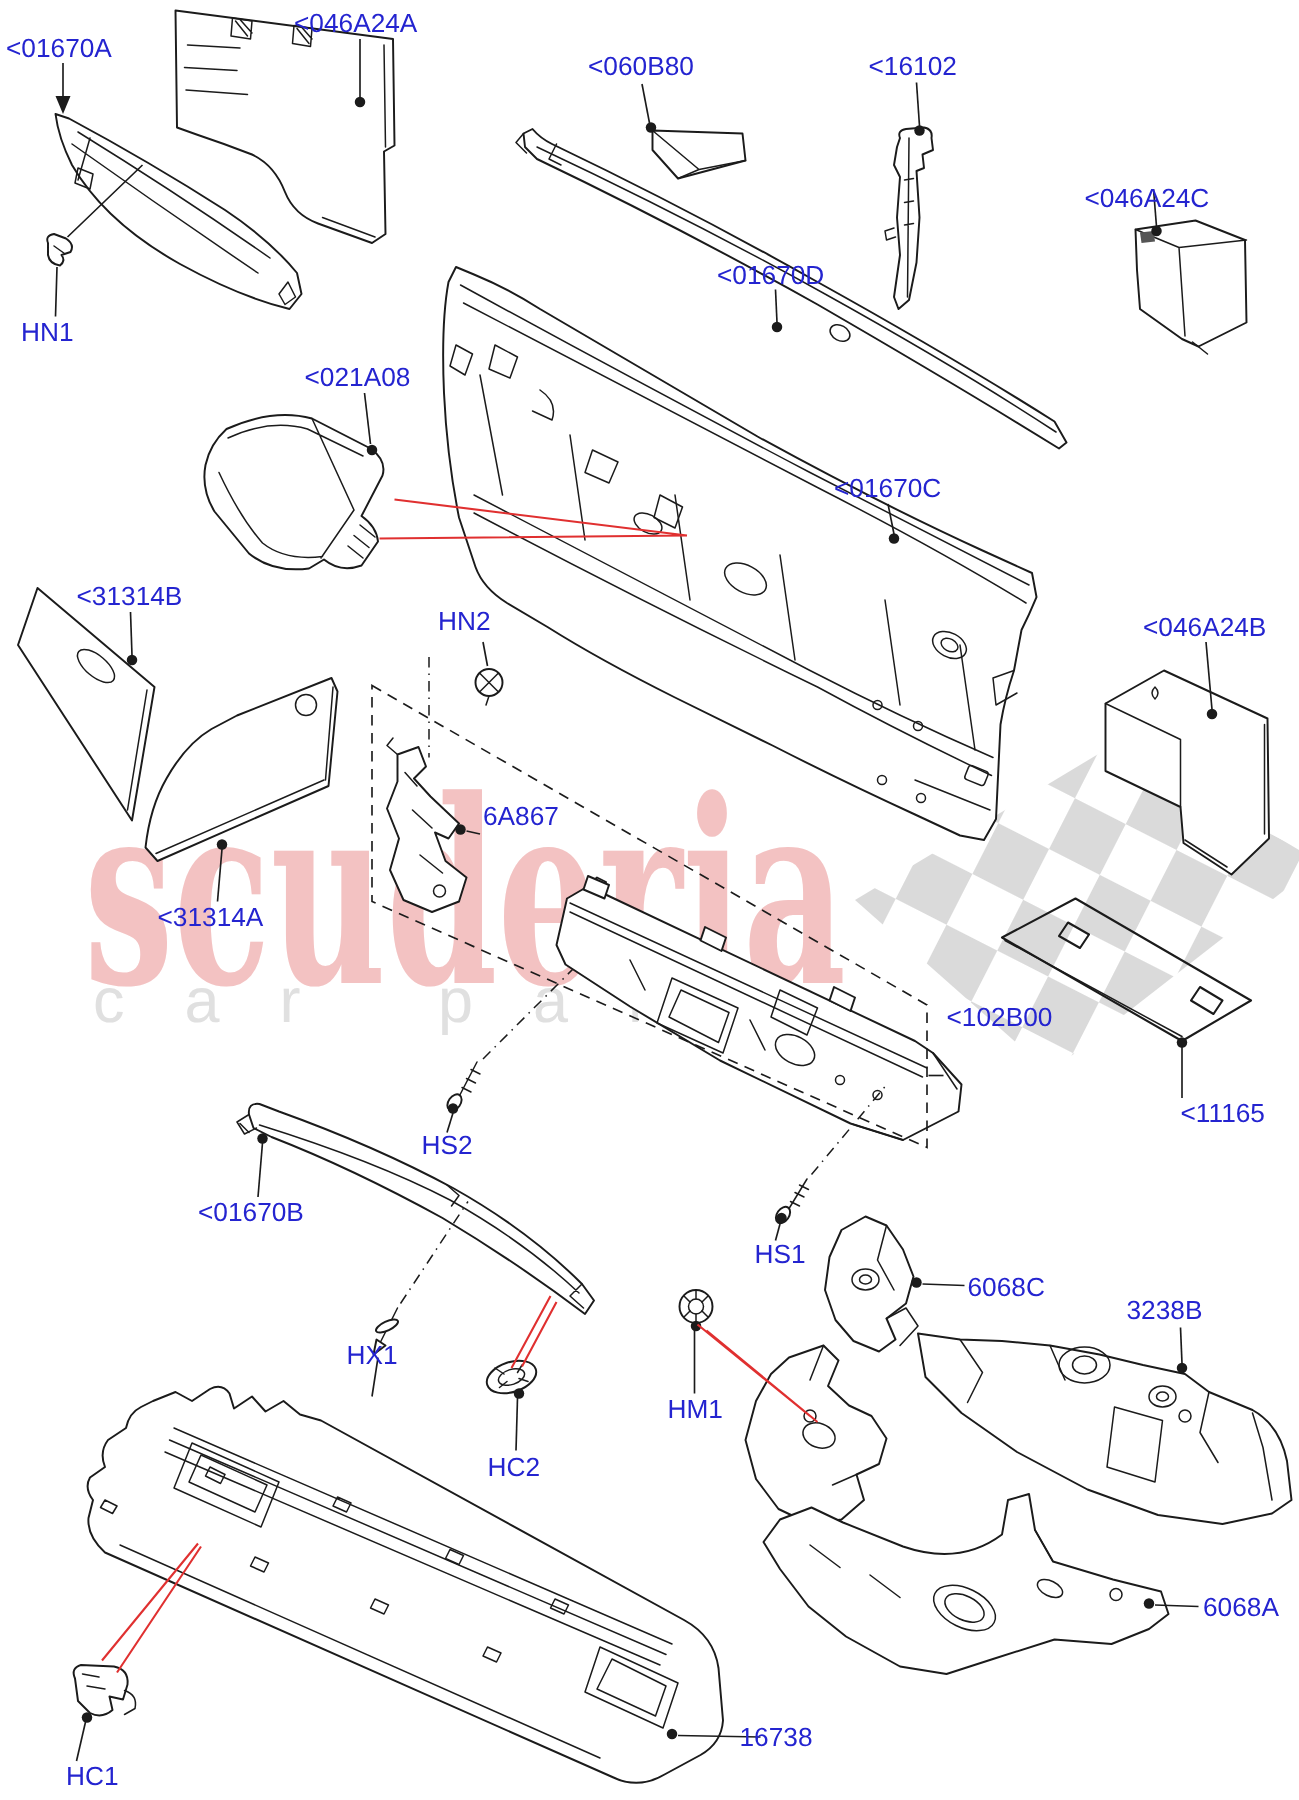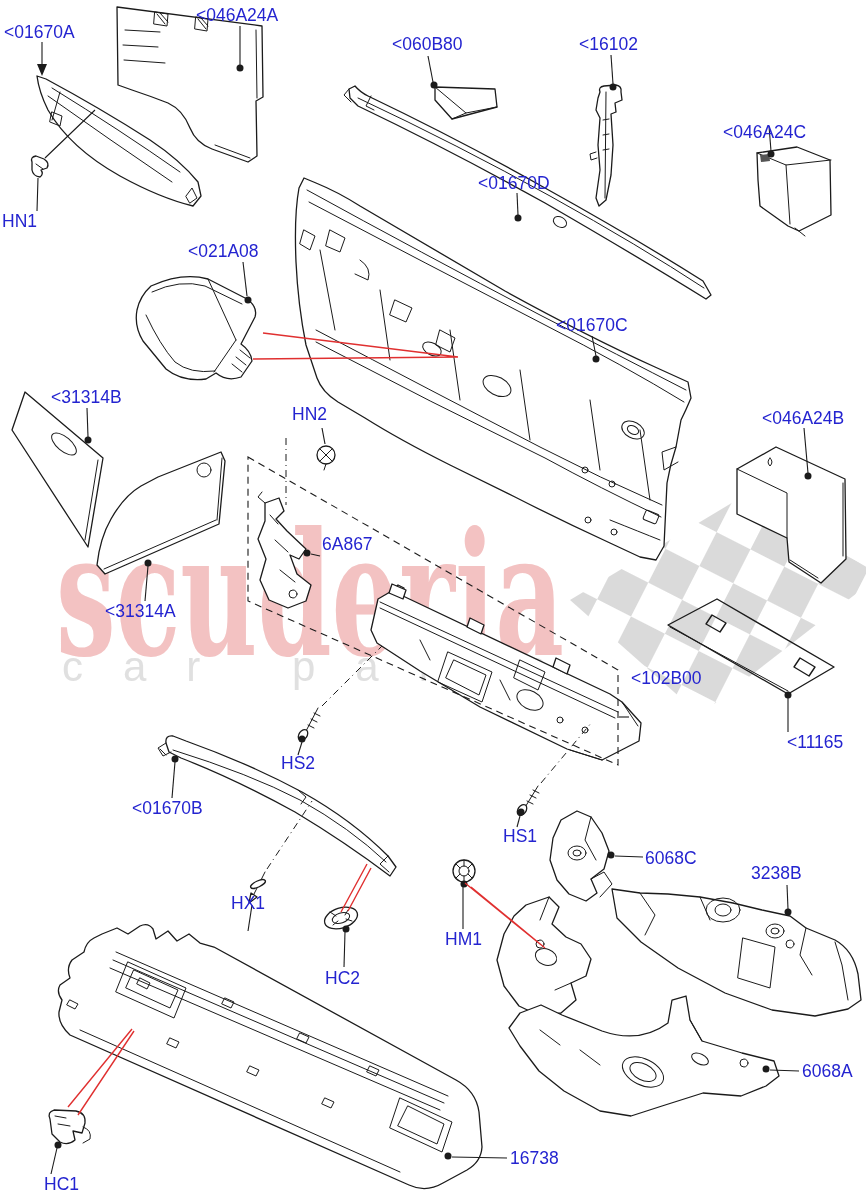--- a/index.html
+++ b/index.html
@@ -293,36 +293,36 @@
     <path class="red" d="M465,883 L540,944 M471,887 L545,948"></path>
     <path class="red" d="M68,1107 L132,1029 M78,1115 L134,1031"></path>
   </g>
 </svg>
 
 <div class="lbl" style="left:4px;top:24px">&lt;01670A</div>
 <div class="lbl" style="left:196px;top:7px">&lt;046A24A</div>
 <div class="lbl" style="left:392px;top:36px">&lt;060B80</div>
 <div class="lbl" style="left:579px;top:36px">&lt;16102</div>
 <div class="lbl" style="left:723px;top:124px">&lt;046A24C</div>
-<div class="lbl" style="left:2px;top:213px">HN1</div>
-<div class="lbl" style="left:188px;top:243px">&lt;021A08</div>
+<div class="lbl" style="left:14px;top:213px">HN1</div>
+<div class="lbl" style="left:203px;top:243px">&lt;021A08</div>
 <div class="lbl" style="left:478px;top:175px">&lt;01670D</div>
 <div class="lbl" style="left:556px;top:317px">&lt;01670C</div>
 <div class="lbl" style="left:762px;top:410px">&lt;046A24B</div>
 <div class="lbl" style="left:51px;top:389px">&lt;31314B</div>
 <div class="lbl" style="left:292px;top:406px">HN2</div>
 <div class="lbl" style="left:322px;top:536px">6A867</div>
 <div class="lbl" style="left:105px;top:603px">&lt;31314A</div>
 <div class="lbl" style="left:631px;top:670px">&lt;102B00</div>
 <div class="lbl" style="left:787px;top:734px">&lt;11165</div>
 <div class="lbl" style="left:132px;top:800px">&lt;01670B</div>
 <div class="lbl" style="left:281px;top:755px">HS2</div>
 <div class="lbl" style="left:503px;top:828px">HS1</div>
 <div class="lbl" style="left:645px;top:850px">6068C</div>
 <div class="lbl" style="left:751px;top:865px">3238B</div>
 <div class="lbl" style="left:231px;top:895px">HX1</div>
 <div class="lbl" style="left:325px;top:970px">HC2</div>
 <div class="lbl" style="left:445px;top:931px">HM1</div>
 <div class="lbl" style="left:802px;top:1063px">6068A</div>
 <div class="lbl" style="left:44px;top:1176px">HC1</div>
-<div class="lbl" style="left:510px;top:1150px">16738</div>
+<div class="lbl" style="left:493px;top:1150px">16738</div>
 
 </div>
 
 </body></html>

